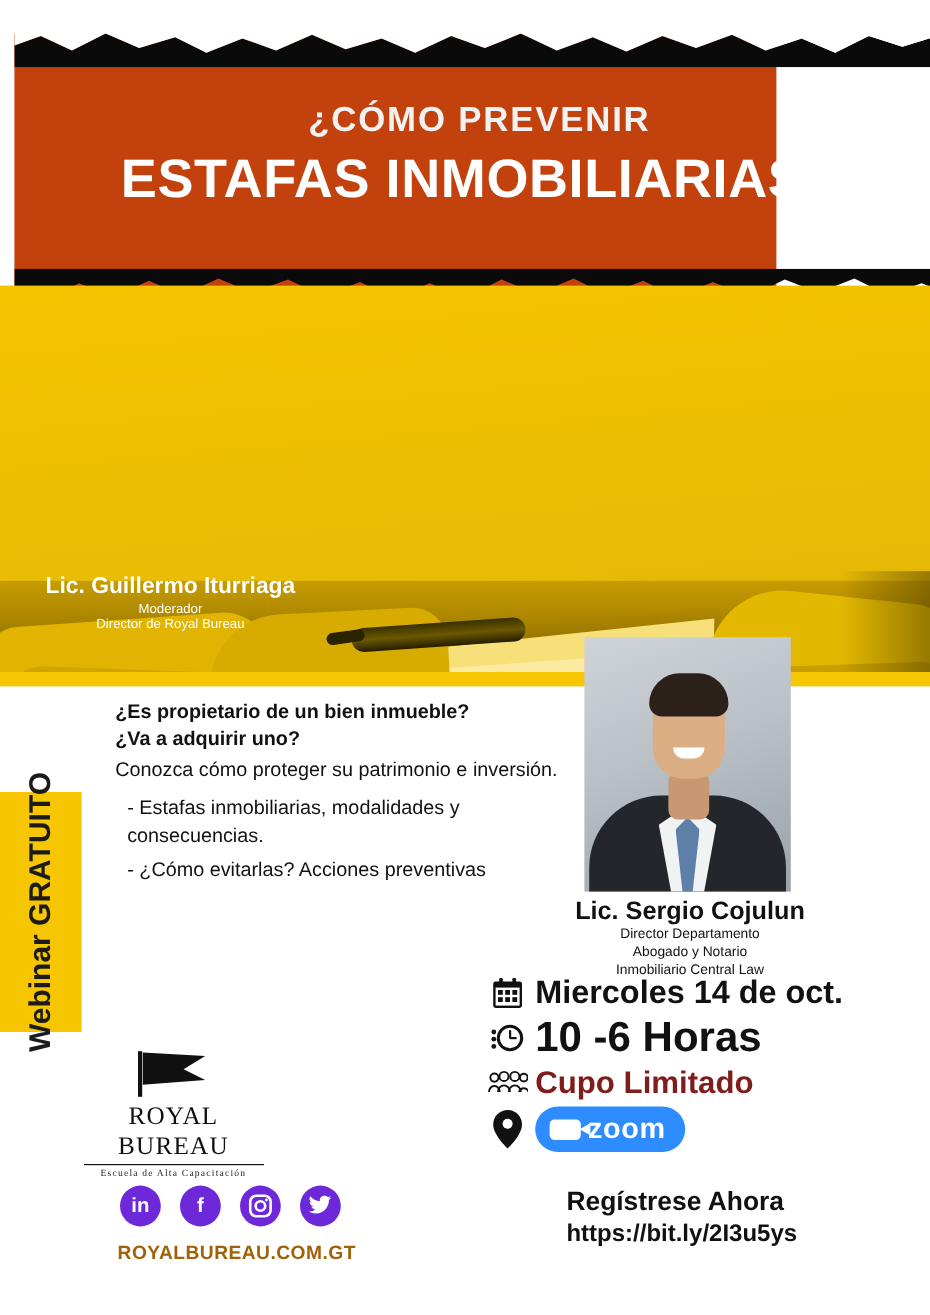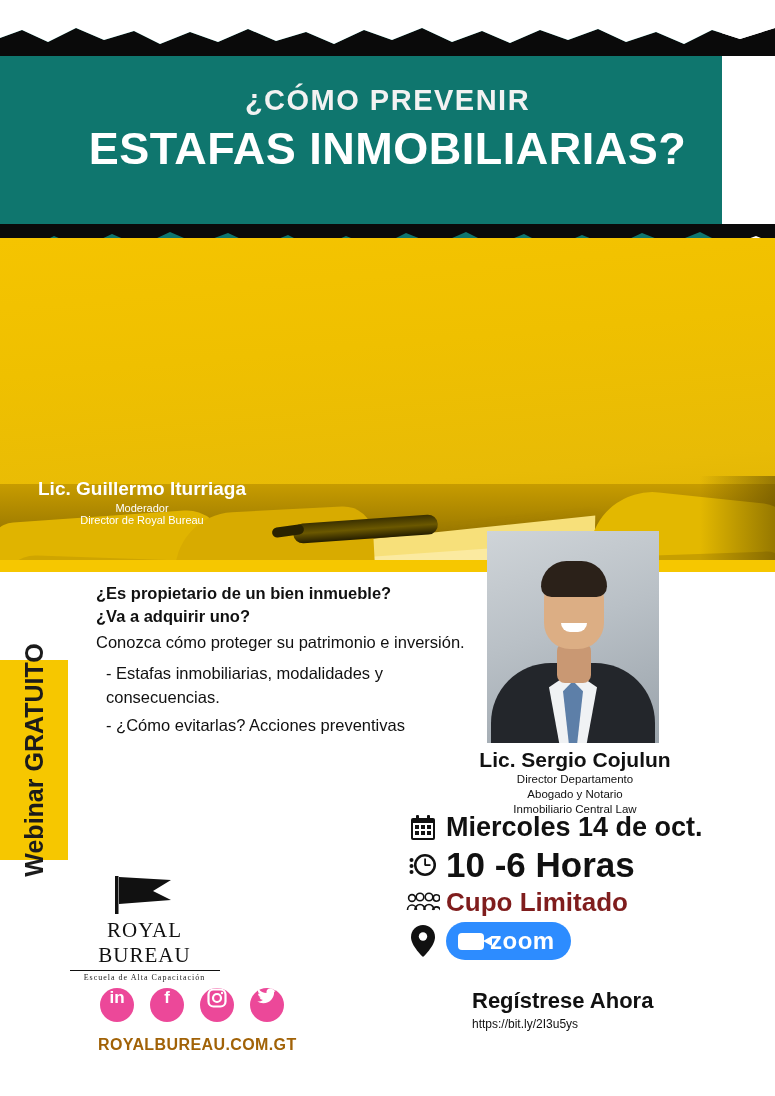--- a/index.html
+++ b/index.html
@@ -17,22 +17,22 @@
   }
 
   
   .top-white {
     position: absolute; top: 0; left: 0; width: 775px; height: 34px;
     background: #ffffff;
   }
 
   
   .header-band {
-    position: absolute; top: 28px; left: 0; width: 722px; height: 228px;
-    background: #0f766e;
+    position: absolute; top: 28px; left: 12px; width: 635px; height: 228px;
+    background: #c2410c;
   }
   .torn-top {
     position: absolute; top: -2px; left: 0; width: 775px; height: 30px;
   }
   .torn-bottom {
     position: absolute; bottom: -2px; left: 0; width: 775px; height: 34px;
   }
 
   .header-text {
     position: absolute; top: 56px; left: 0; width: 775px;
@@ -208,41 +208,41 @@
     content: ""; position: absolute; right: -8px; top: 3px;
     border-top: 5px solid transparent; border-bottom: 5px solid transparent;
     border-right: 9px solid #ffffff;
   }
   .zoom-word { color: #fff; font-size: 24px; font-weight: bold; letter-spacing: 0.5px; }
 
   .register {
     position: absolute; left: 472px; top: 988px; width: 290px;
   }
   .reg-title { font-size: 22px; font-weight: bold; color: #111; }
-  .reg-url { font-size: 12px; font-weight: normal; color: #111; margin-top: 3px; }
+  .reg-url { font-size: 20px; font-weight: bold; color: #111; margin-top: 3px; }
 
   
   .rb-logo { position: absolute; left: 62px; top: 874px; width: 165px; text-align: center; }
   .rb-flag { width: 64px; height: 42px; margin: 0 auto 2px; position: relative; }
   .rb-name { font-size: 21px; letter-spacing: 1px; color: #111; font-family: "Liberation Serif", serif; }
   .rb-sub { font-size: 8px; letter-spacing: 1px; color: #222; font-family: "Liberation Serif", serif; }
   .rb-rule { width: 150px; height: 1px; background: #111; margin: 2px auto; }
 
   .cl-logo { position: absolute; left: 237px; top: 888px; width: 150px; }
   .cl-apoyo { font-size: 9.5px; font-weight: bold; color: #111; letter-spacing: 0.4px; }
   .cl-main { display: flex; align-items: center; margin-top: 3px; }
   .cl-bar { width: 7px; height: 22px; background: #111; margin-right: 6px; }
   .cl-name { font-size: 19px; font-weight: bold; color: #111; letter-spacing: 0.3px; }
   .cl-sub { font-size: 8.5px; font-weight: bold; color: #111; margin-top: 2px; line-height: 1.25; }
 
   
   .social { position: absolute; left: 100px; top: 988px; display: flex; gap: 16px; }
   .s-circle {
-    width: 34px; height: 34px; border-radius: 50%; background: #ec4899;
-    display: flex; align-items: flex-start; justify-content: center;
+    width: 34px; height: 34px; border-radius: 50%; background: #6d28d9;
+    display: flex; align-items: center; justify-content: center;
     color: #fff; font-size: 17px; font-weight: bold;
   }
   .website {
     position: absolute; left: 98px; top: 1036px;
     font-size: 16px; font-weight: bold; color: #a16207; letter-spacing: 0.4px;
   }
 </style>
 </head>
 <body>
 

